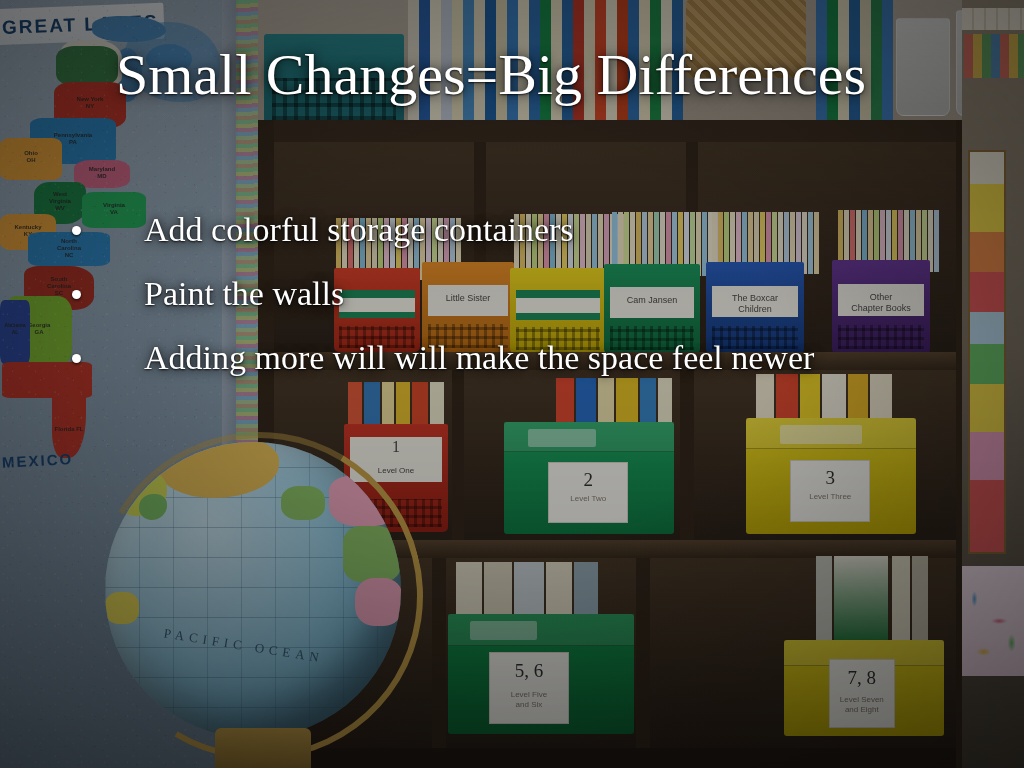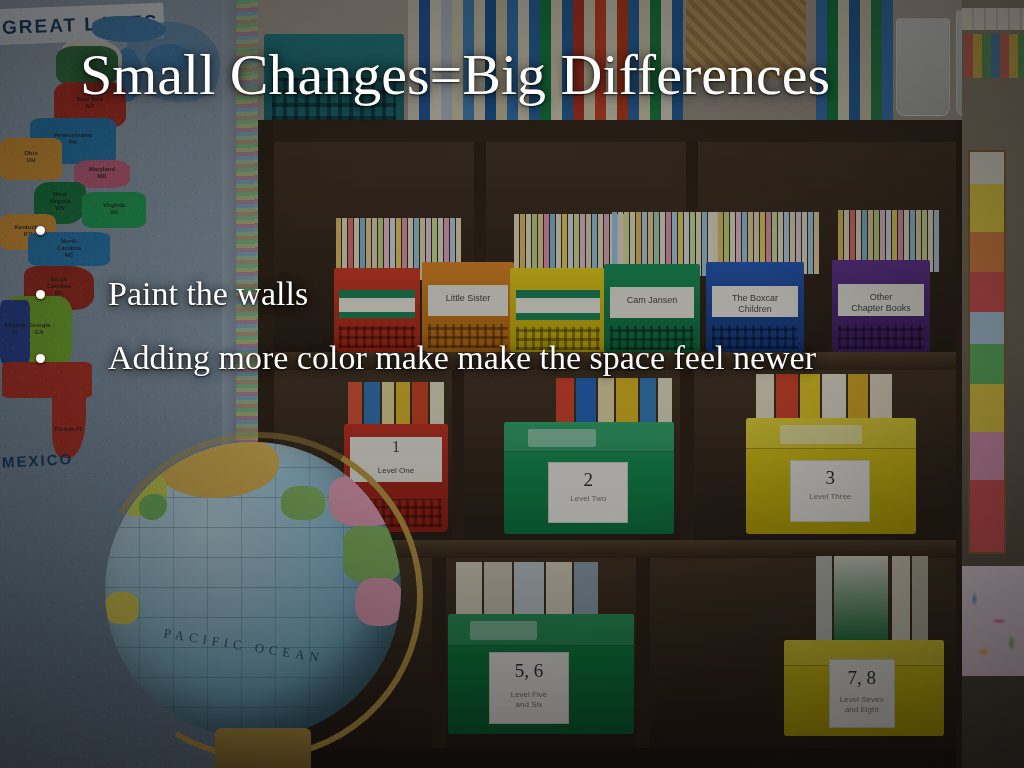--- a/index.html
+++ b/index.html
@@ -264,21 +264,21 @@
       linear-gradient(180deg, rgba(0,0,0,.34) 0%, rgba(0,0,0,.30) 45%, rgba(0,0,0,.42) 100%);
     pointer-events:none;
   }
   .vignette{
     position:absolute; inset:0;
     background: radial-gradient(ellipse 85% 80% at 50% 45%, rgba(0,0,0,0) 30%, rgba(0,0,0,.45) 100%);
     pointer-events:none;
   }
 
   
-  .text-layer{ position:absolute; inset:0; }
+  .text-layer{ position:absolute; inset:0;margin-left:36px; }
 
   .title{
     position:absolute;
     left:80px; top:44px;
     width:880px;
     font-family:"Liberation Serif", "DejaVu Serif", serif;
     font-size:58px;
     line-height:62px;
     color:#ffffff;
     white-space:nowrap;
@@ -704,25 +704,26 @@
     <div class="vignette"></div>
   </div>
 
   <div class="text-layer">
 
     <div class="title">Small Changes=Big Differences</div>
 
     <div class="bullets">
       <div class="bullet">
         <span class="dot"></span>
+        <span class="txt">Add colorful storage containers</span>
       </div>
       <div class="bullet">
         <span class="dot"></span>
         <span class="txt">Paint the walls</span>
       </div>
       <div class="bullet">
         <span class="dot"></span>
-        <span class="txt">Adding more color make make the space feel newer</span>
+        <span class="txt">Adding more will will make the space feel newer</span>
       </div>
     </div>
 
   </div>
 </div>
 
 </body></html>

